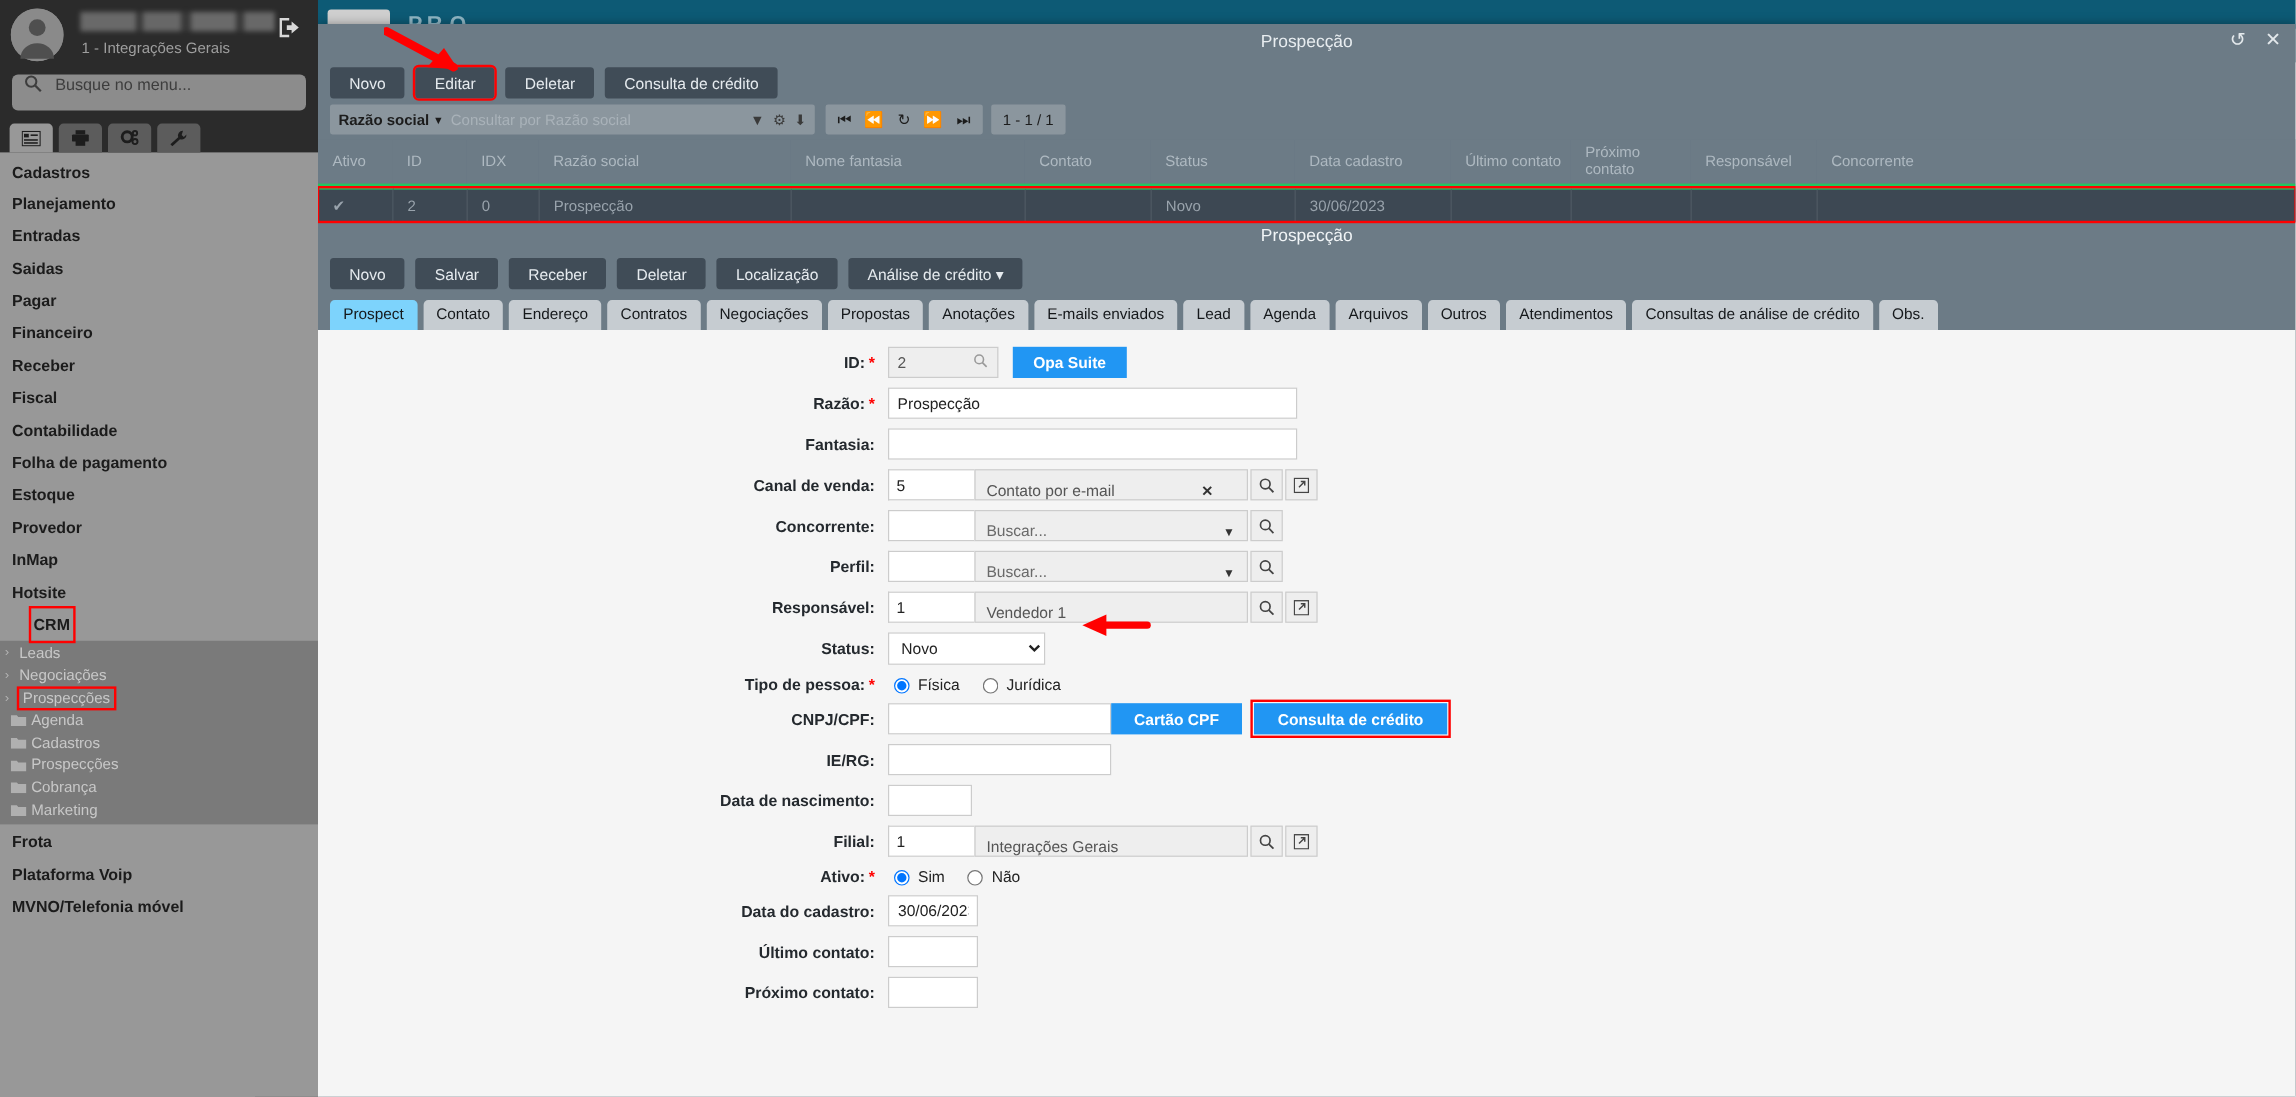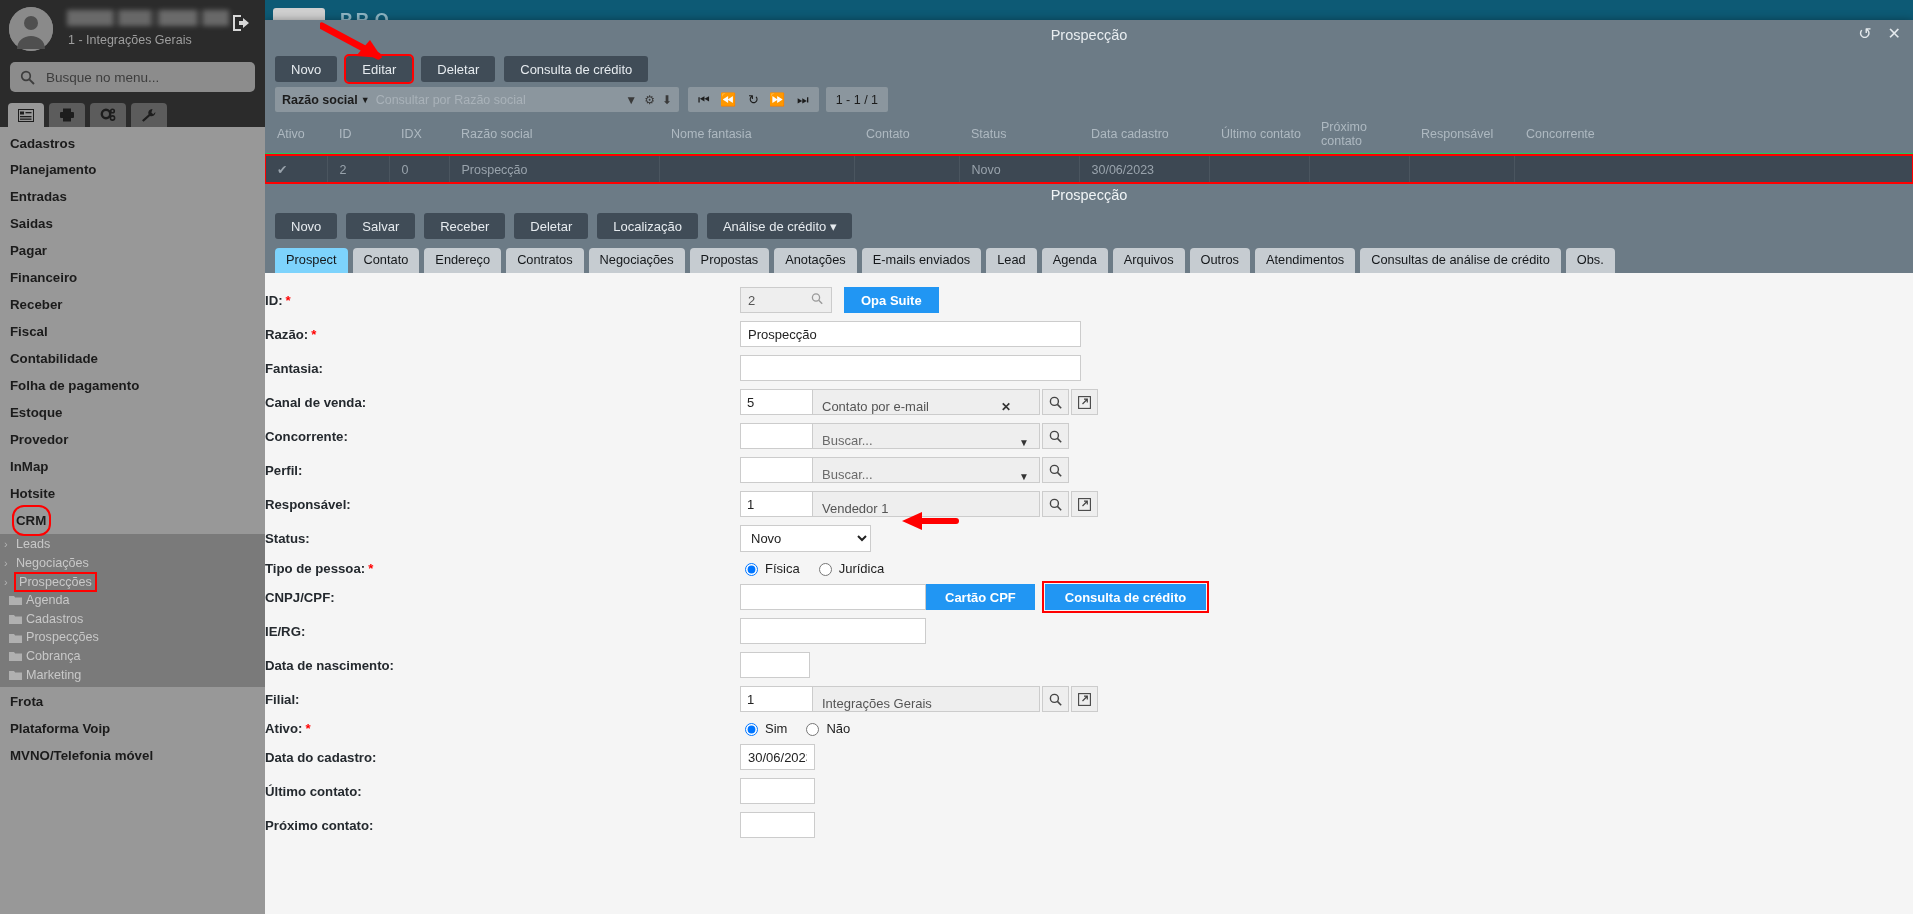--- a/index.html
+++ b/index.html
@@ -40,21 +40,21 @@
     position: absolute; left: 68px; top: 33px;
     color: #9e9e9e; font-size: 12.5px;
   }
   .logout-icon {
     position: absolute; right: 14px; top: 14px;
     color: #d8d8d8; font-size: 20px; line-height: 20px; cursor: pointer;
   }
   .search-wrap {
     margin: 4px 10px 0 10px; height: 30px;
     background: #8c8c8c; border-radius: 5px;
-    display: flex; align-items: center; padding: 0 10px;
+    display: flex; align-items: flex-start; padding: 0 10px;
   }
   .search-wrap .mag { width: 15px; height: 15px; flex: 0 0 auto; margin-right: 9px; }
   .search-wrap input {
     background: transparent; border: 0; outline: none;
     font-size: 13.5px; color: #2f2f2f; width: 100%;
     font-family: "Liberation Sans", sans-serif;
   }
   .search-wrap input::placeholder { color: #3d3d3d; }
 
   .tabstrip { margin: 11px 0 0 8px; display: flex; gap: 5px; height: 24px; }
@@ -67,21 +67,21 @@
   .tabstrip .tb svg { display: block; }
 
   .menu {
     background: #989898; height: 100%;
     padding-top: 3px;
   }
   .menu .m-item {
     color: #1b1b1b; font-weight: bold; font-size: 13.3px;
     padding: 6.5px 0 6.5px 10px; cursor: pointer; line-height: 1.05;
   }
-  .menu .m-item.hl { display: inline-block; outline: 2.5px solid #ff0000; margin-left: 12px; padding-left: 2px; padding-right: 3px; border-radius: 10px; }
+  .menu .m-item.hl { display: inline-block; outline: 2.5px solid #ff0000; margin-left: 24px; padding-left: 2px; padding-right: 3px; }
   .sub {
     background: #7a7a7a; padding: 1px 0 3px 0;
   }
   .sub .s-item {
     color: #c8c8c8; font-size: 12.6px; padding: 1px 0 1px 4px;
     display: flex; align-items: center; cursor: pointer; line-height: 1.32;
   }
   .sub .s-item .chev { width: 12px; color: #b4b4b4; font-size: 11px; }
   .sub .s-item .fold { width: 22px; padding-left: 5px; }
   .sub .s-item .fold svg { display: block; }
@@ -159,21 +159,21 @@
     margin-left: 7px; height: 25px; background: #8b969e;
     display: flex; align-items: center; padding: 0 10px; border-radius: 2px;
     font-size: 12.5px; color: #1c1c1c;
   }
 
   
   table.grid { width: 100%; border-collapse: collapse; margin-top: 4px; table-layout: fixed; }
   table.grid th {
     background: #6c7b86; color: #aeb9c1; font-weight: normal;
     font-size: 12.5px; text-align: left; padding: 4px 0 5px 12px;
-    border-bottom: 3px solid #22c55e;
+    border-bottom: 5px solid #22c55e;
   }
   table.grid td {
     background: #3d4853; color: #99a3ac; font-size: 12.5px;
     padding: 6px 0 6px 12px; border-right: 1px solid #4a555f;
   }
   tr.sel-row { outline: 2.5px solid #ff0000; outline-offset: -1px; }
   .check { color: #c9d1d7; font-size: 13px; }
 
   
   .form-head { position: relative; height: 26px; }
@@ -192,21 +192,21 @@
     white-space: nowrap; line-height: 1.1;
   }
   .tab.active { background: #7dd3fc; }
 
   .form-body {
     background: #f5f5f5; height: 680px; padding-top: 14px;
     overflow: hidden;
   }
   .f-row { display: flex; align-items: center; margin-bottom: 8px; }
   .f-label {
-    width: 475px; padding-right: 11px;
+    width: 475px; text-align: right; padding-right: 11px;
     font-size: 13.2px; color: #24292e; font-weight: bold;
   }
   .req { color: #ff0000; margin-left: 3px; }
   .f-ctrl { display: flex; align-items: center; }
 
   input.t {
     height: 26px; border: 1px solid #ccc; background: #fff;
     font-size: 13px; padding: 0 7px; outline: none; color: #222;
     font-family: "Liberation Sans", sans-serif;
   }

